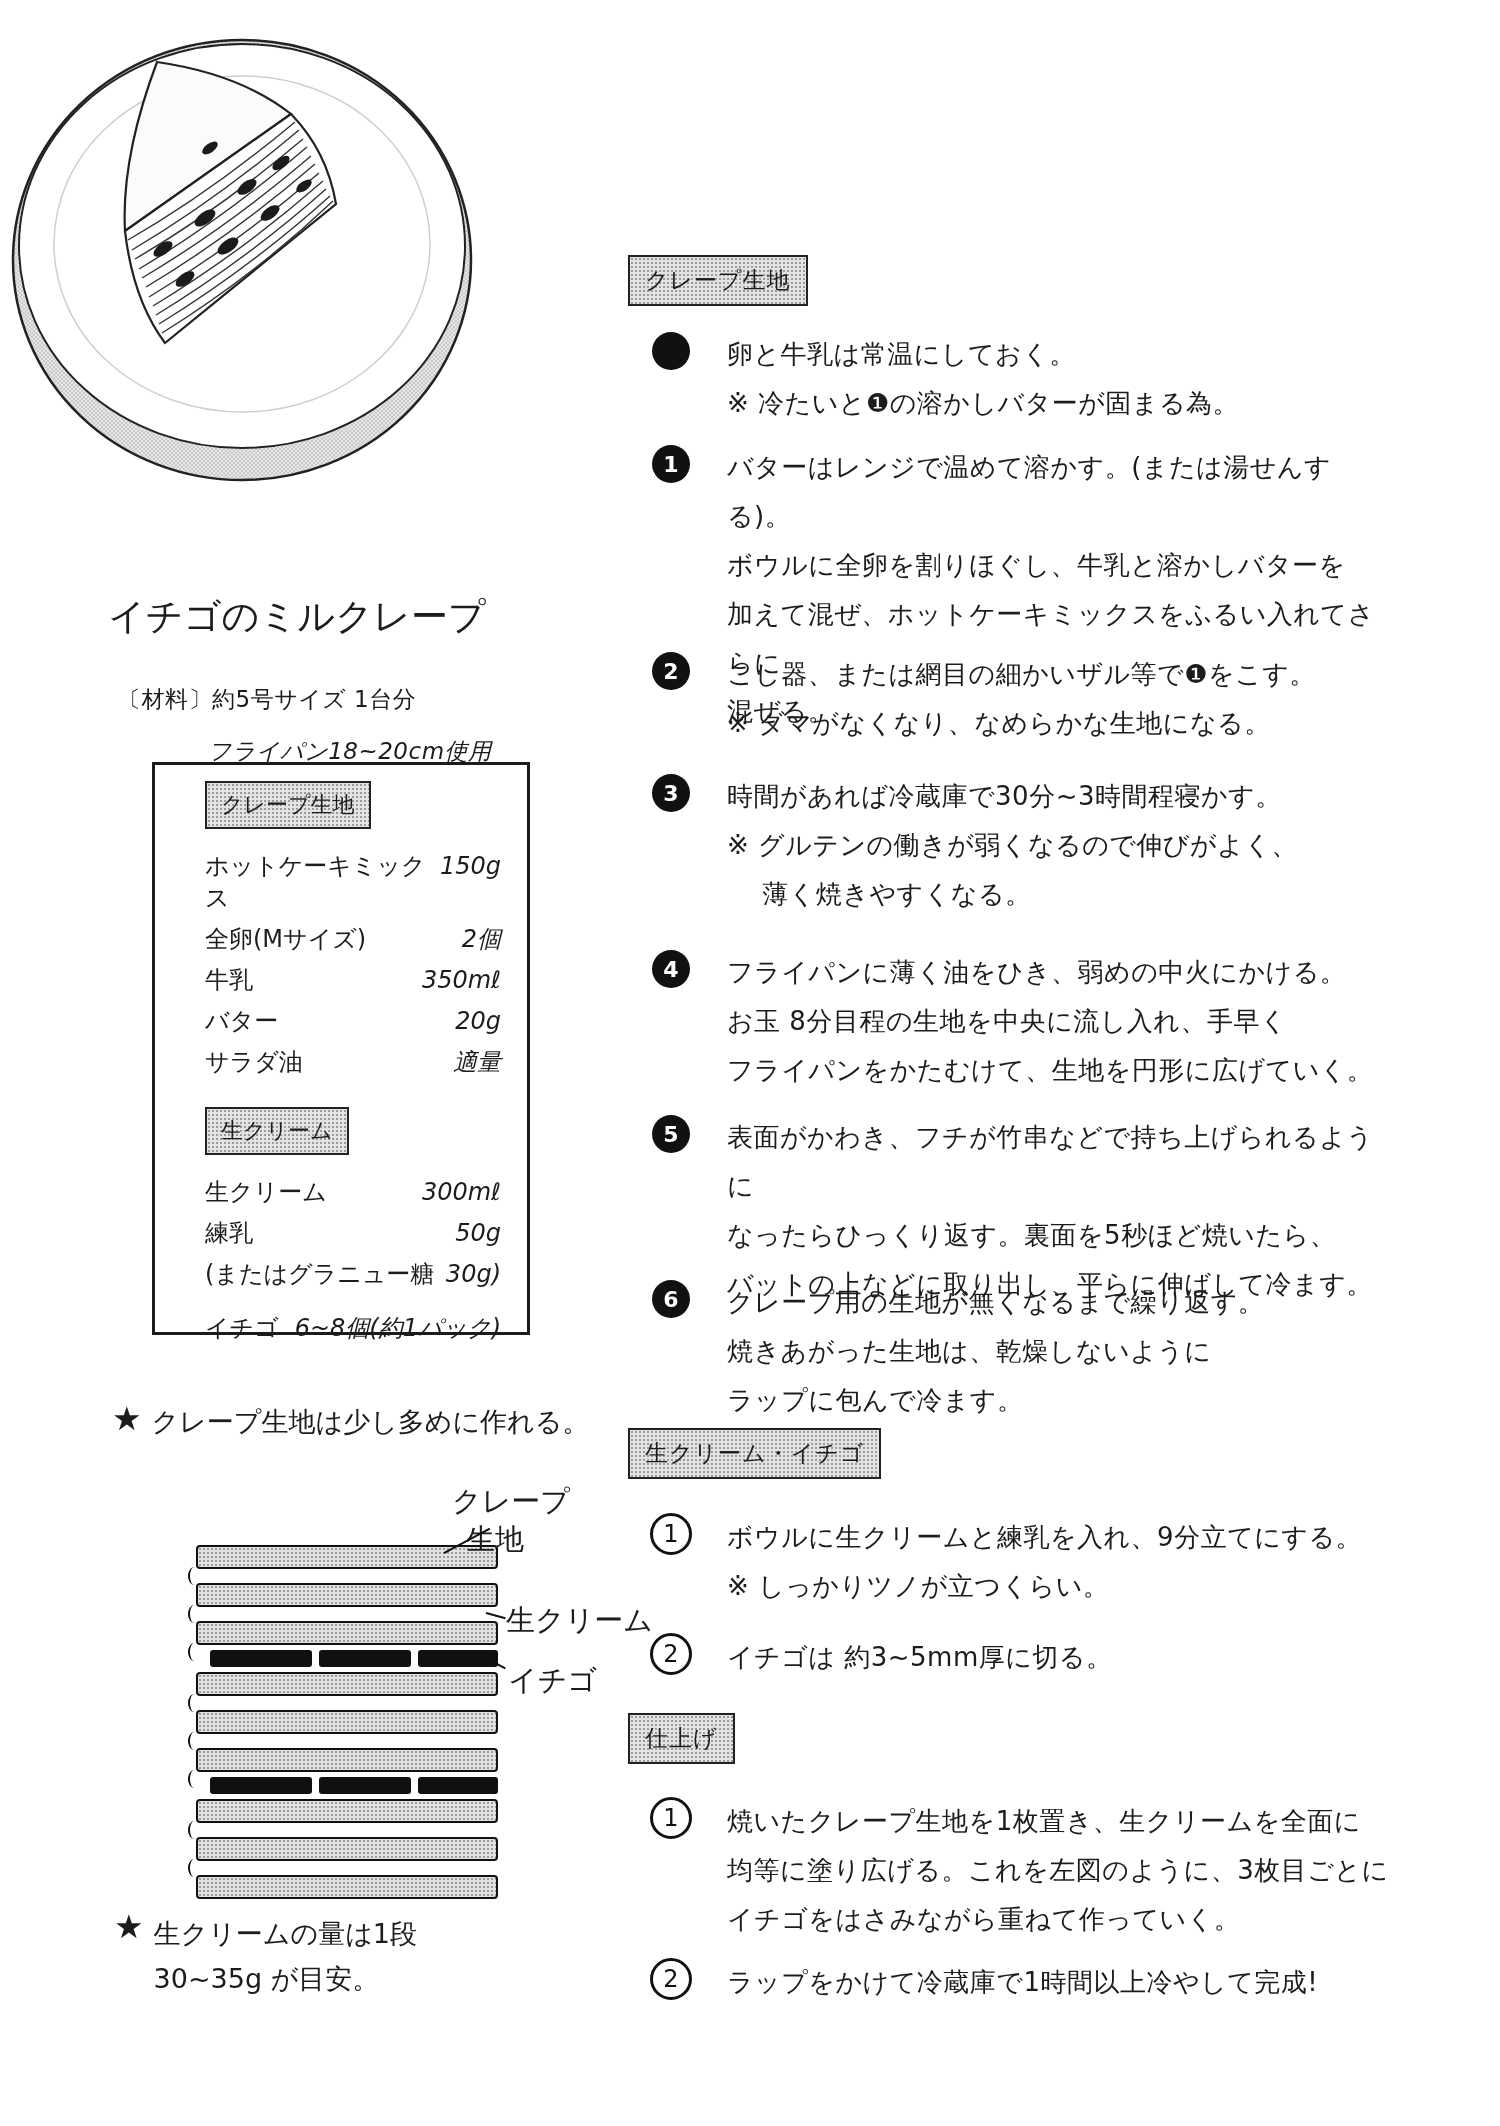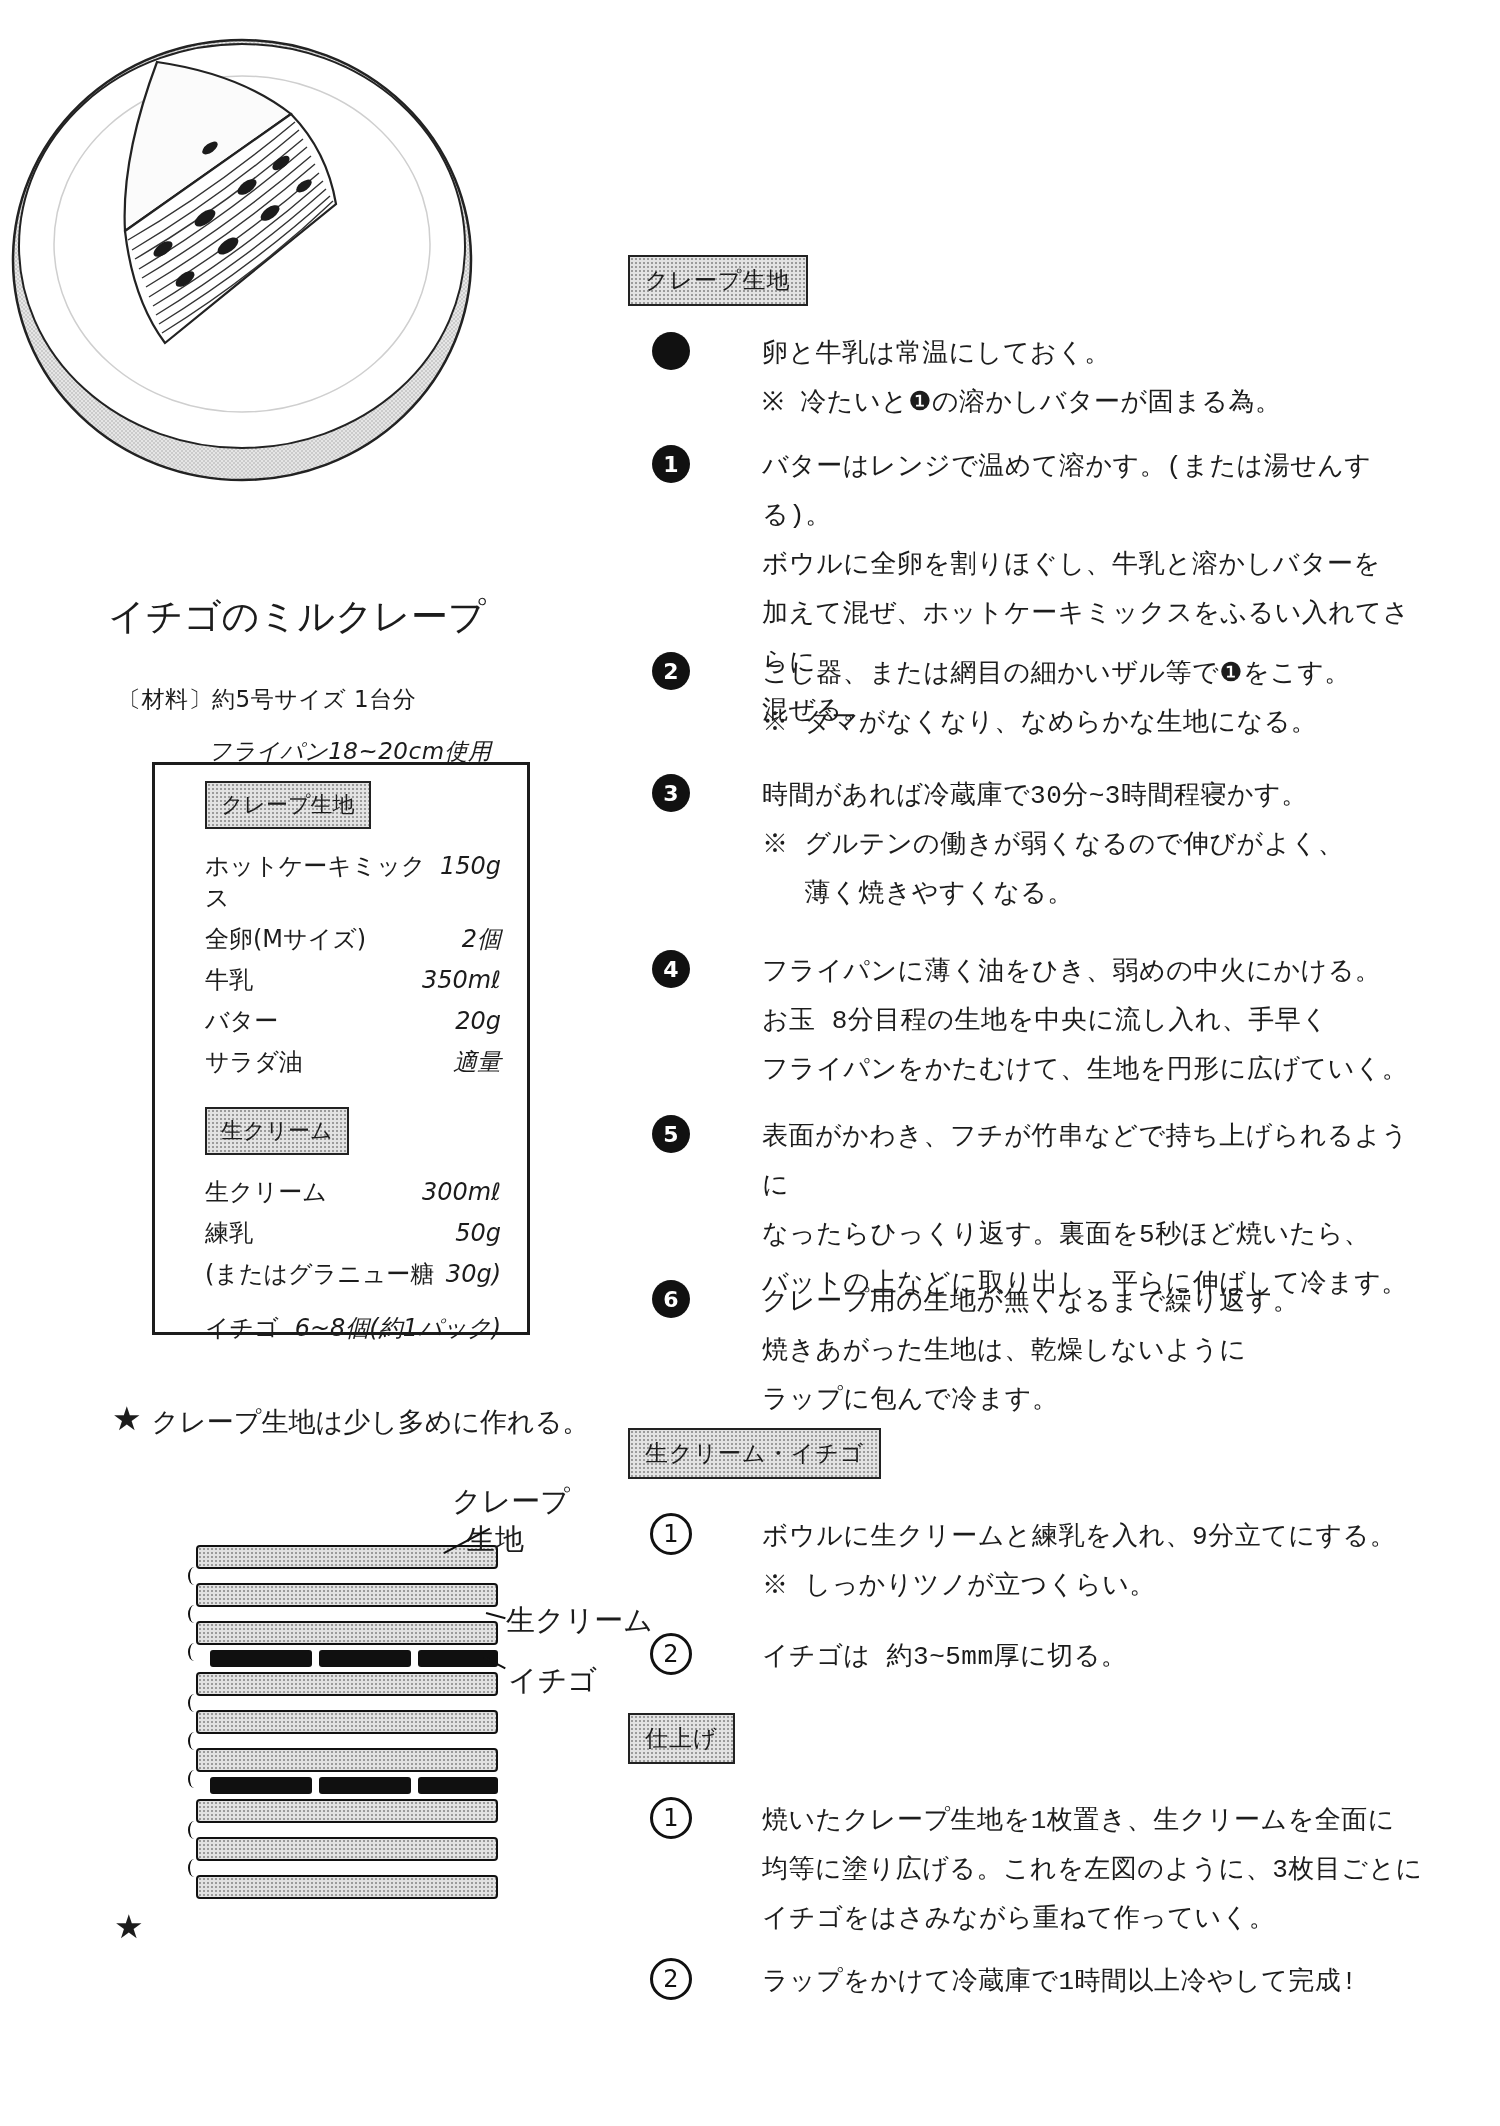--- a/index.html
+++ b/index.html
@@ -79,21 +79,21 @@
   }
   .step{position:absolute;left:652px;width:760px;}
   .bullet{
     position:absolute;left:0;top:2px;width:38px;height:38px;border-radius:50%;
     display:flex;align-items:center;justify-content:center;
     font-size:22px;font-weight:bold;box-sizing:border-box;
   }
   .bullet.dot{background:#111;}
   .bullet.solid{background:#111;color:#fff;}
   .bullet.outline{background:#fff;color:#111;border:3px solid #111;width:42px;height:42px;font-size:24px;font-weight:normal;left:-2px;top:0;}
-  .step-text{margin-left:110px;width:665px;font-size:26px;line-height:1.88;white-space:pre-line;letter-spacing:0.5px;font-family:Liberation Mono, monospace;}
+  .step-text{margin-left:75px;width:665px;font-size:26px;line-height:1.88;white-space:pre-line;letter-spacing:0.5px;}
 
   
   #illustration{left:5px;top:18px;}
 </style>
 </head>
 <body>
 
 <svg id="illustration" class="abs" width="475" height="472" viewBox="0 0 475 472">
   <defs>
     <pattern id="ht" width="4" height="4" patternUnits="userSpaceOnUse">
@@ -214,20 +214,22 @@
   <div class="l2">生地</div>
 </div>
 <div id="label-cream" class="abs diagram-label">生クリーム</div>
 <div id="label-strawberry" class="abs diagram-label">イチゴ</div>
 <div id="conn-crepe" class="conn"></div>
 <div id="conn-cream" class="conn"></div>
 <div id="conn-strawberry" class="conn"></div>
 
 <div id="note-2" class="abs star-note">
   <span class="star">★</span>
+  <span class="lines">生クリームの量は1段
+30~35g が目安。</span>
 </div>
 
 <div id="right-column">
     <div class="section-header" style="top: 255px;">クレープ生地</div>
     <div class="step" style="top: 330px;">
       <span class="bullet dot"></span>
       <div class="step-text">卵と牛乳は常温にしておく。
 ※ 冷たいと❶の溶かしバターが固まる為。</div>
     </div>
     <div class="step" style="top: 443px;">

